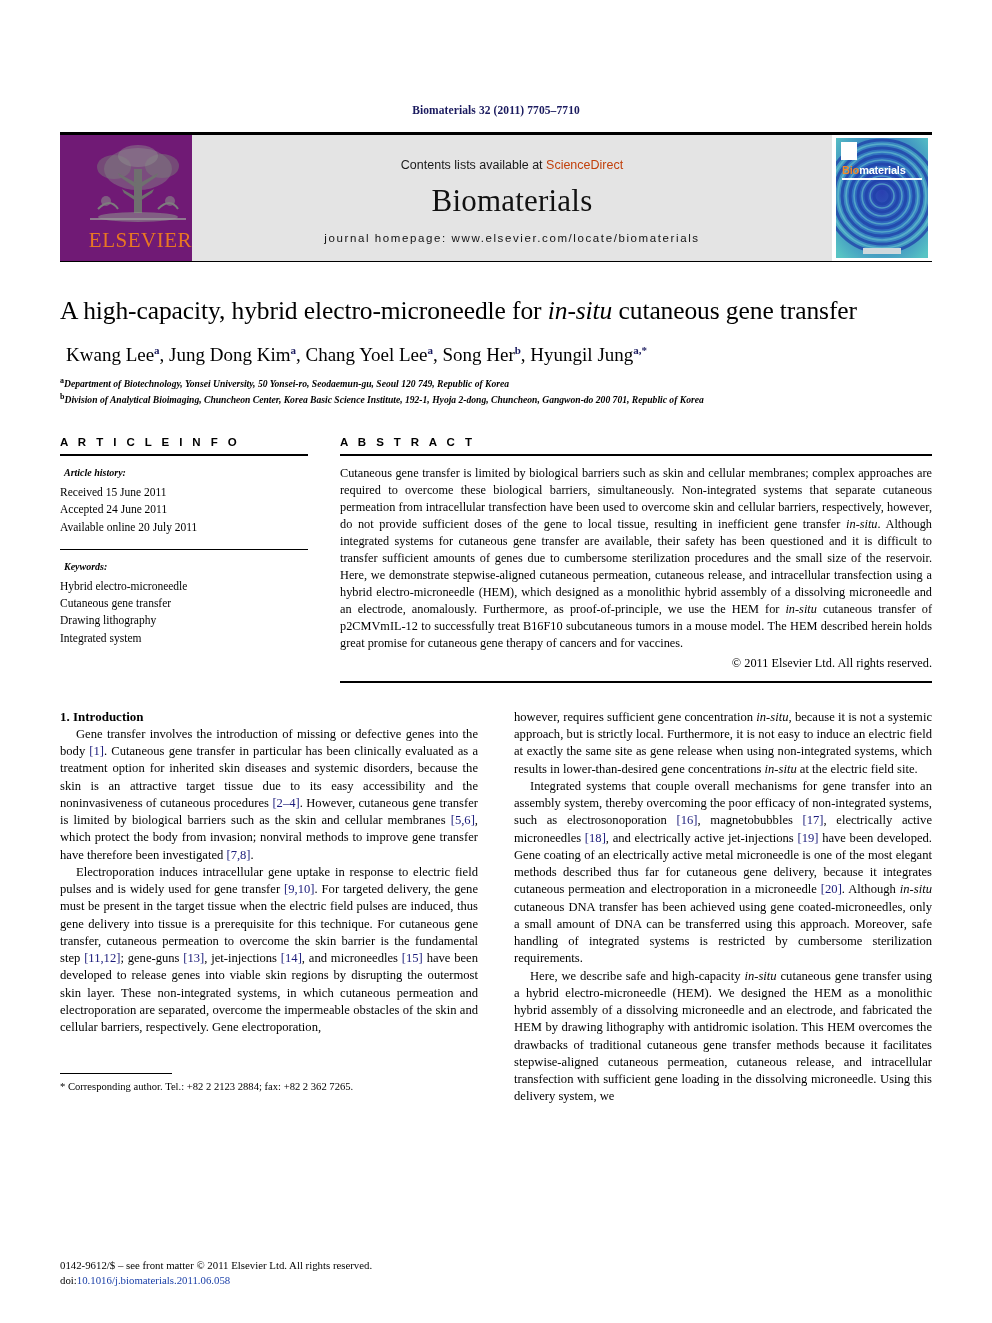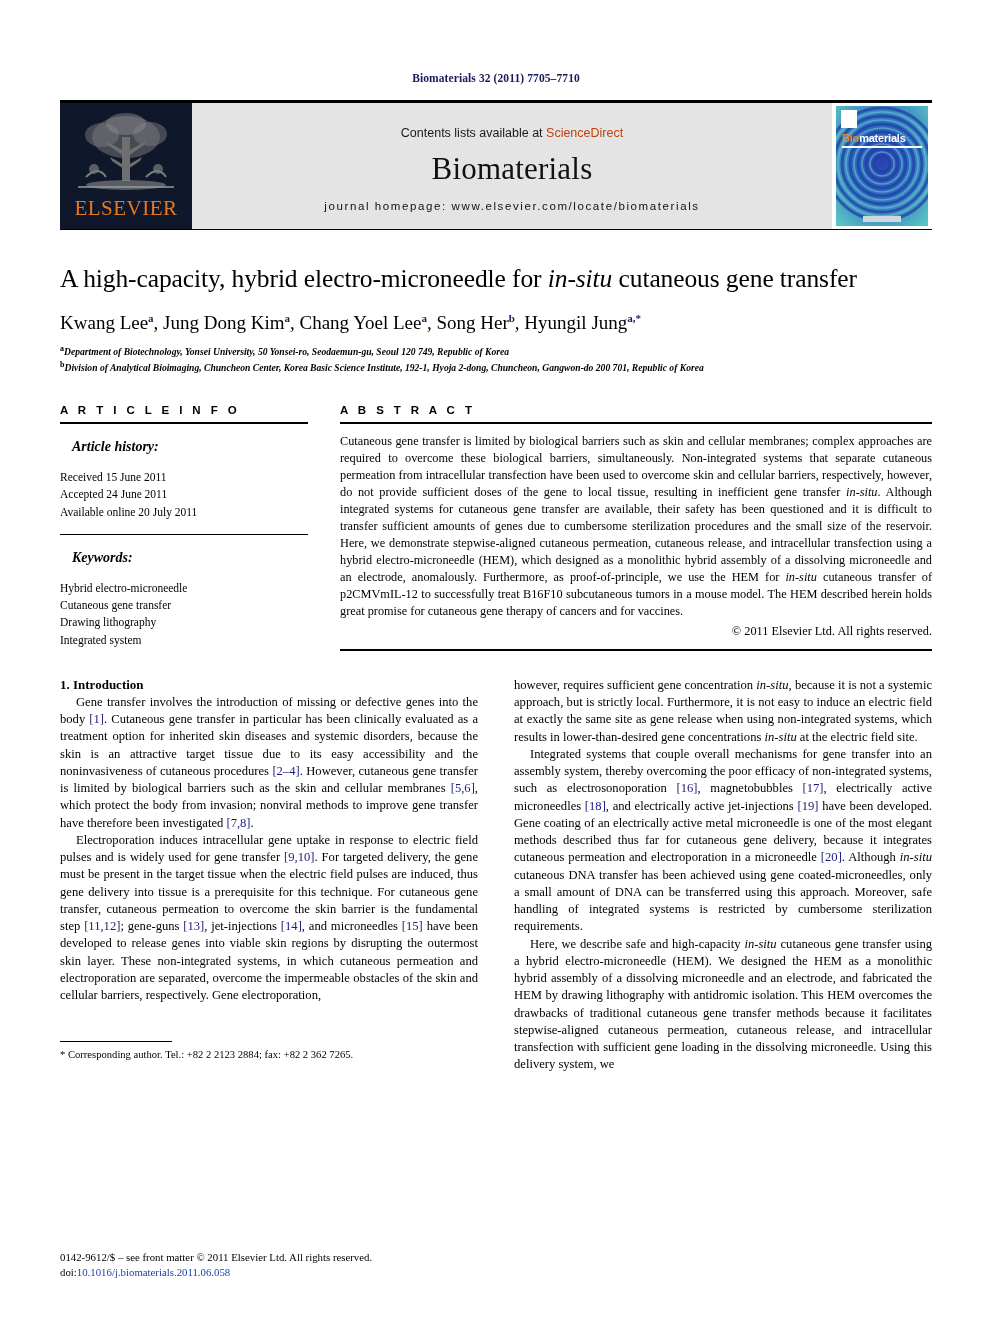--- a/index.html
+++ b/index.html
@@ -21,41 +21,42 @@
     height: 1323px;
     padding: 0;
   }
 
   
   .running-head {
     text-align: center;
     font-size: 11.5px;
     font-weight: bold;
     color: #1a1a5e;
-    padding-top: 72px;
+    padding-top: 96px;
     letter-spacing: 0.1px;
+    margin-top: 8px;
   }
 
   
   .masthead {
     margin: 16px 60px 0 60px;
     border-top: 3px solid #000;
     display: flex;
     align-items: stretch;
     height: 126px;
   }
   .logo-cell {
     width: 132px;
     flex: 0 0 132px;
     display: flex;
     flex-direction: column;
-    align-items: center;
+    align-items: flex-end;
     justify-content: flex-start;
     padding-top: 4px;
-    background: #0f172a;
+    background: #701a75;
   }
   .tree-svg { display:block; }
   .elsevier-word {
     font-family: "Liberation Serif", serif;
     font-size: 21px;
     color: #E87722;
     letter-spacing: 0.5px;
     line-height: 1;
     margin-top: -1px;
   }
@@ -156,21 +157,21 @@
     font-size: 25.5px;
     font-weight: normal;
     line-height: 1.2;
     margin: 0 0 16px 0;
     letter-spacing: -0.1px;
   }
   .paper-title i { font-style: italic; }
   .authors {
     font-size: 19px;
     line-height: 1.25;
-    margin: 0 0 9px 0;
+    margin: 0 0 9px 6px;
   }
   .authors sup { font-size: 11px; color: #1a1a5e; font-weight: bold; }
   .affiliation {
     font-size: 9.6px;
     font-style: italic;
     font-weight: bold;
     line-height: 1.38;
     margin: 0;
   }
   .affiliation sup { font-style: normal; font-size: 8px; }
@@ -186,24 +187,24 @@
   .sec-head {
     font-family: "Liberation Sans", sans-serif;
     font-size: 11.5px;
     font-weight: bold;
     letter-spacing: 3.4px;
     margin: 0 0 6px 0;
   }
   .rule-thick { border-top: 2px solid #000; margin: 0 0 9px 0; }
   .rule-thin  { border-top: 1px solid #000; margin: 13px 0 9px 0; }
   .info-label {
-    font-size: 14px;
+    font-size: 10px;
     font-style: italic;
     font-weight: bold;
-    margin: 12px;
+    margin: 4px;
     line-height: 1.5;
   }
   .info-line {
     font-size: 11.5px;
     margin: 0;
     line-height: 1.5;
   }
   .abstract-body {
     font-size: 12.3px;
     line-height: 1.38;

